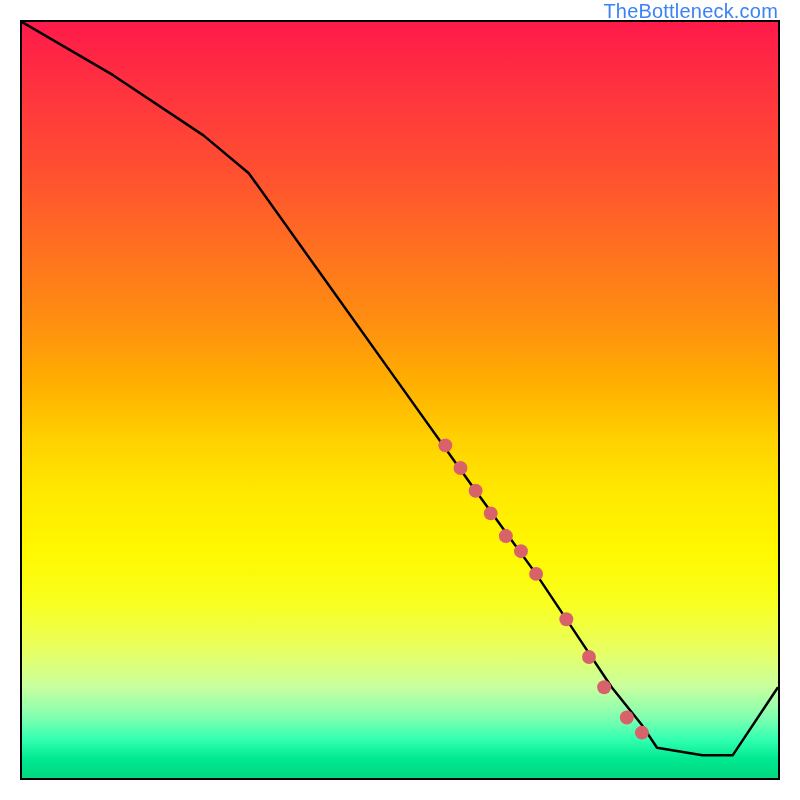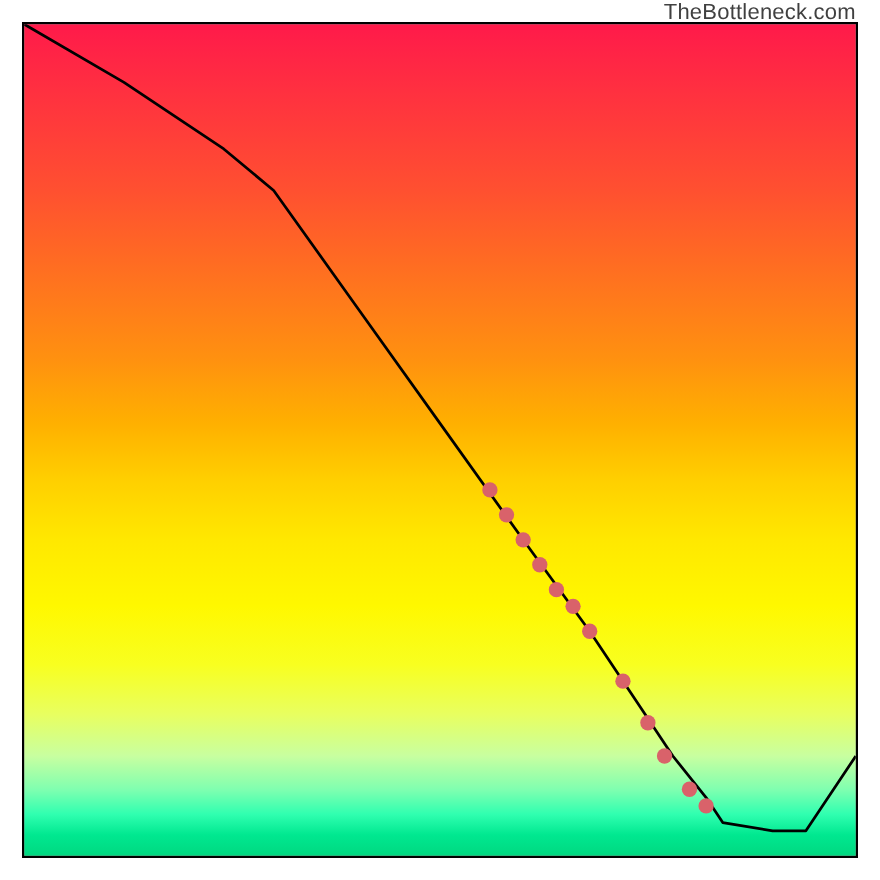--- a/index.html
+++ b/index.html
@@ -41,21 +41,21 @@
       #00d880 100%
     );
     border: 2px solid black;
     box-sizing: border-box;
   }
   .watermark {
     position: absolute;
     top: 0px;
     right: 22px;
     font-size: 20px;
-    color: #404040;
+    color: #3b82f6;
     font-family: Arial, sans-serif;
     z-index: 10;
     letter-spacing: 0.2px;
   }
   svg.overlay {
     position: absolute;
     left: 0;
     top: 0;
     width: 100%;
     height: 100%;

